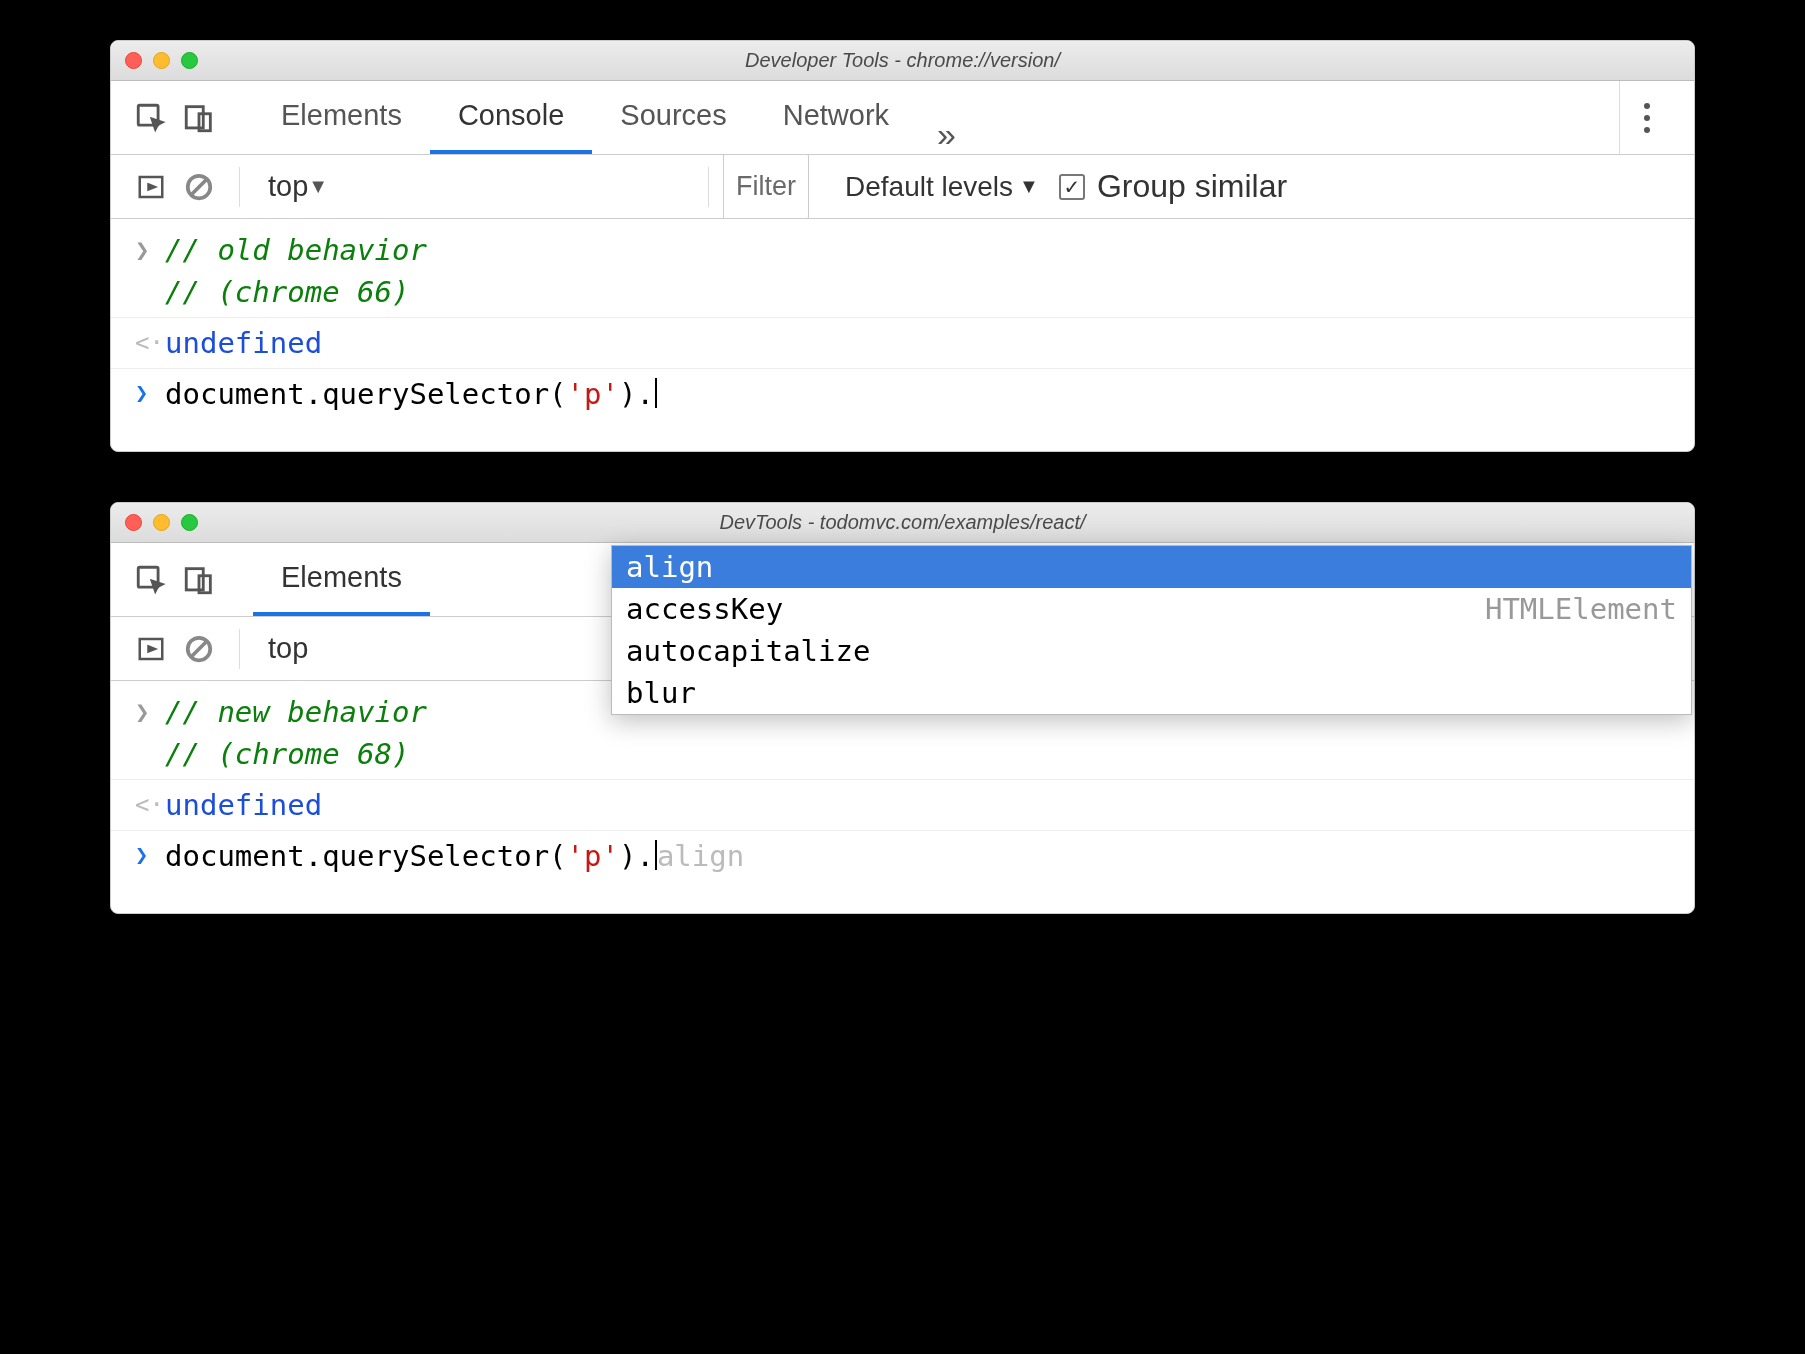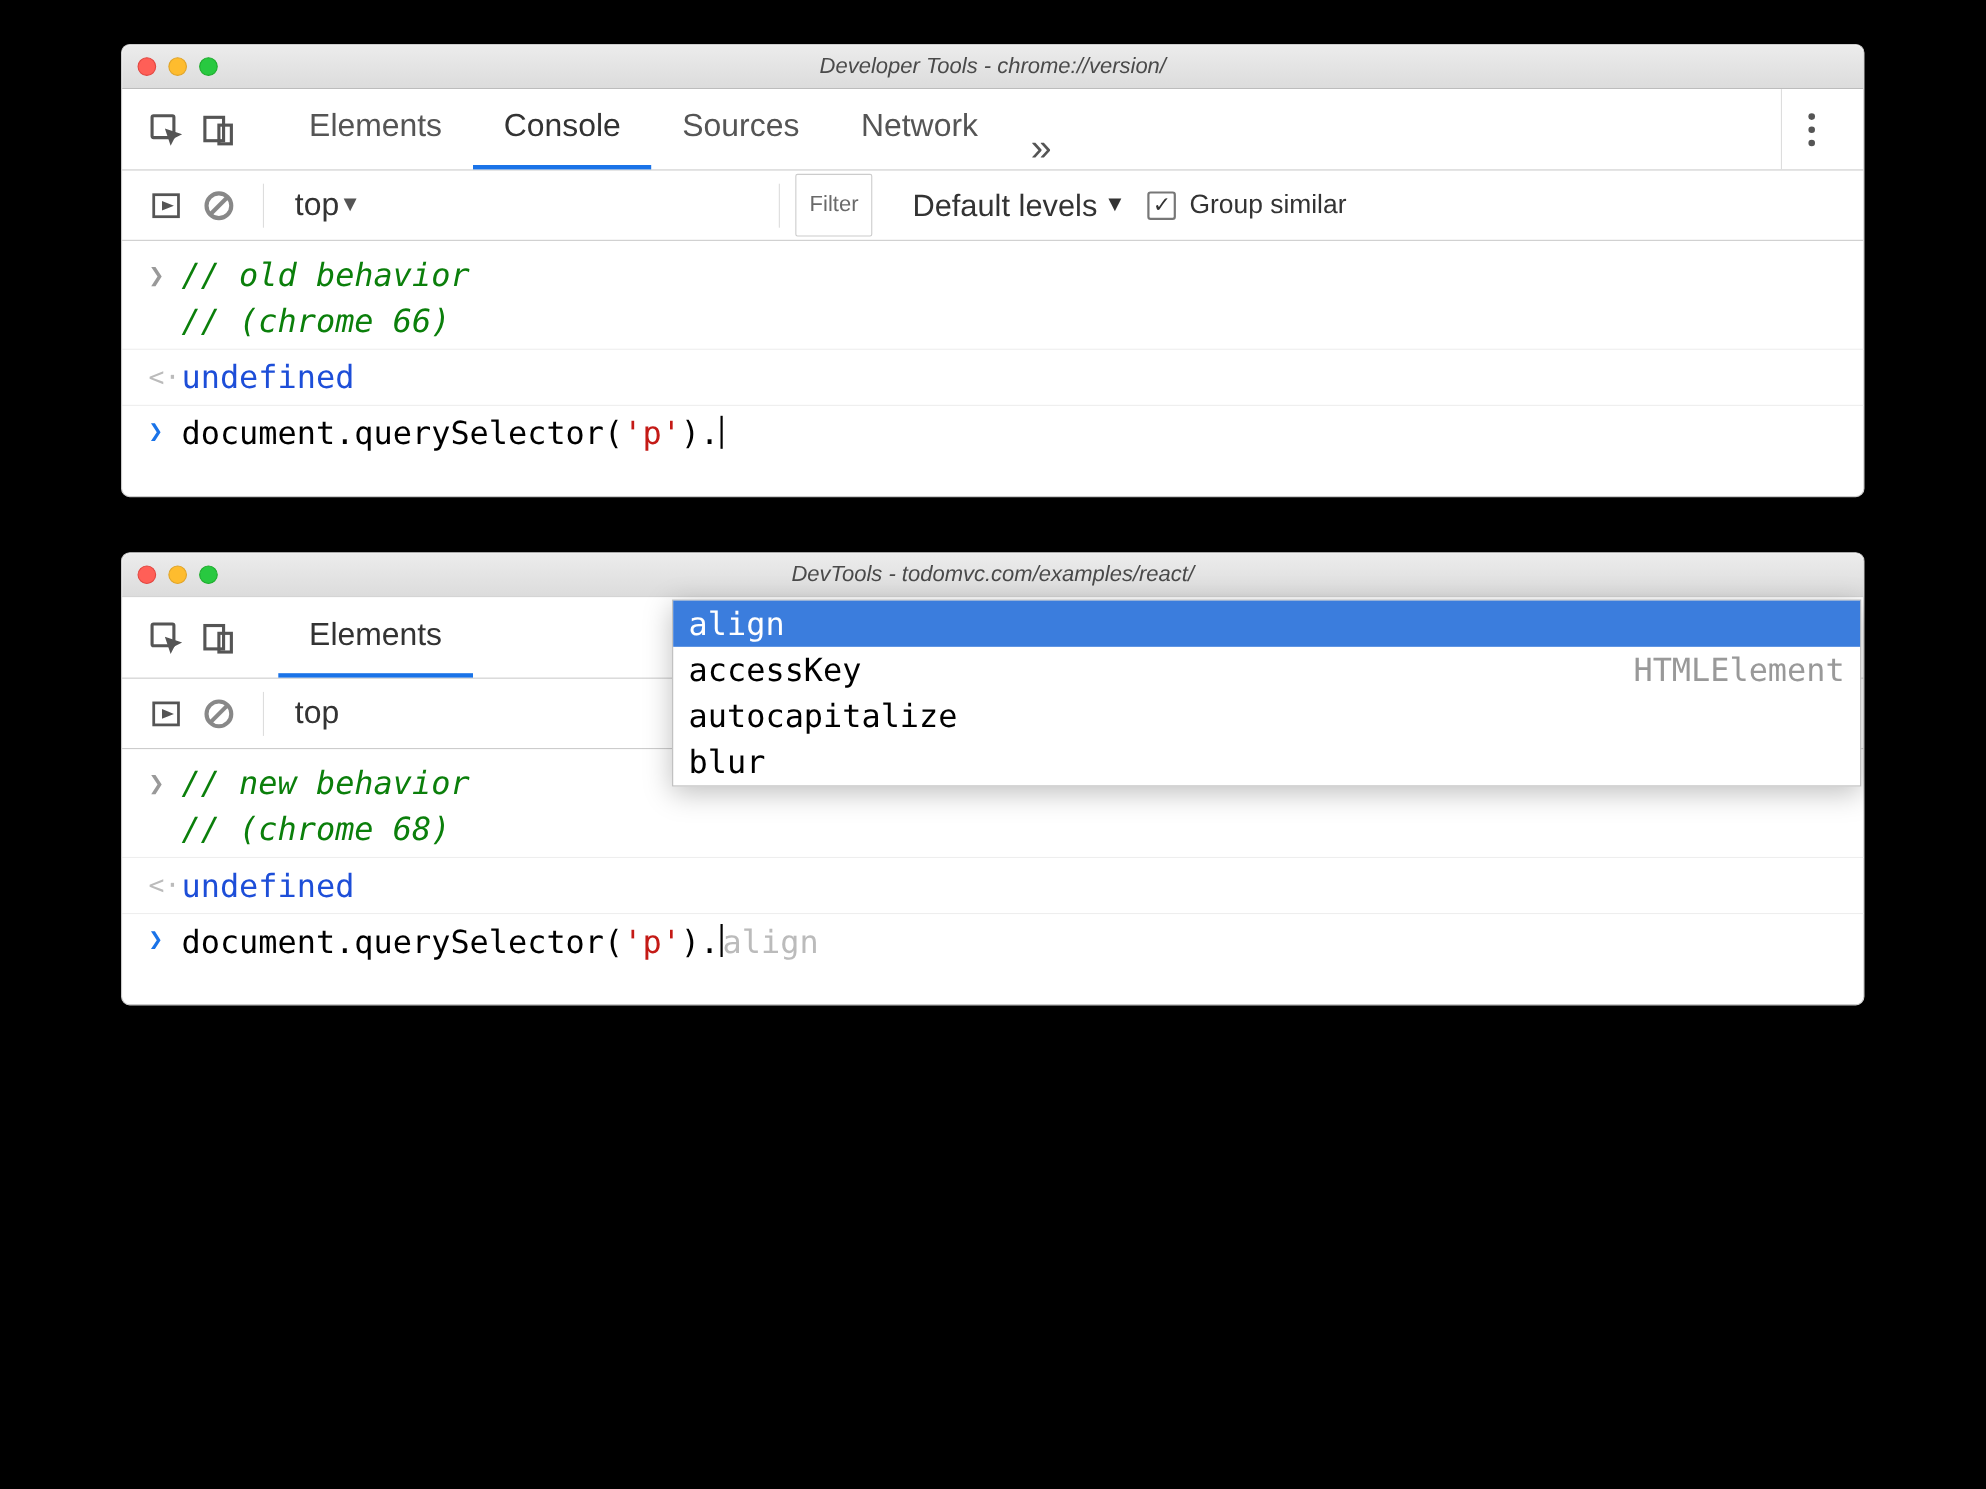--- a/index.html
+++ b/index.html
@@ -83,34 +83,34 @@
     flex: 0 0 auto;
     display:flex; align-items:center;
     font-size: 29px; color:#333;
     padding: 0 14px;
     width: 440px;
   }
   .ctx-select .tri { font-size: 20px; color:#555; }
   .filter-box {
     border: 1px solid #ccc;
     padding: 16px 12px;
-    font-size: 20px; color:#6a6a6a;
+    font-size: 27px; color:#6a6a6a;
     border-radius: 2px;
   }
   .levels {
     font-size: 28px; color:#333; margin-left: 36px;
     display:flex; align-items:center; gap:6px;
   }
   .checkbox {
     width: 26px; height: 26px; border: 2px solid #777; border-radius:3px;
     display:flex; align-items:center; justify-content:center;
     margin-left: 20px; font-size: 20px; color:#333;
     background: #fff;
   }
-  .group-label { font-size: 24px; color:#333; margin-left: 12px; }
+  .group-label { font-size: 32px; color:#333; margin-left: 12px; }
   .console-body {
     padding: 8px 0 34px 0;
     font-family: Menlo, Consolas, monospace;
     font-size: 29px;
     line-height: 1.45;
   }
   .row { display:flex; padding: 2px 16px 2px 24px; align-items:flex-start; }
   .gutter { width: 30px; flex: 0 0 30px; color:#999; font-size: 24px; padding-top:4px; }
   .gutter.blue { color:#1a73e8; font-size: 22px; }
   .code { flex: 1; white-space: pre; overflow: visible; }

